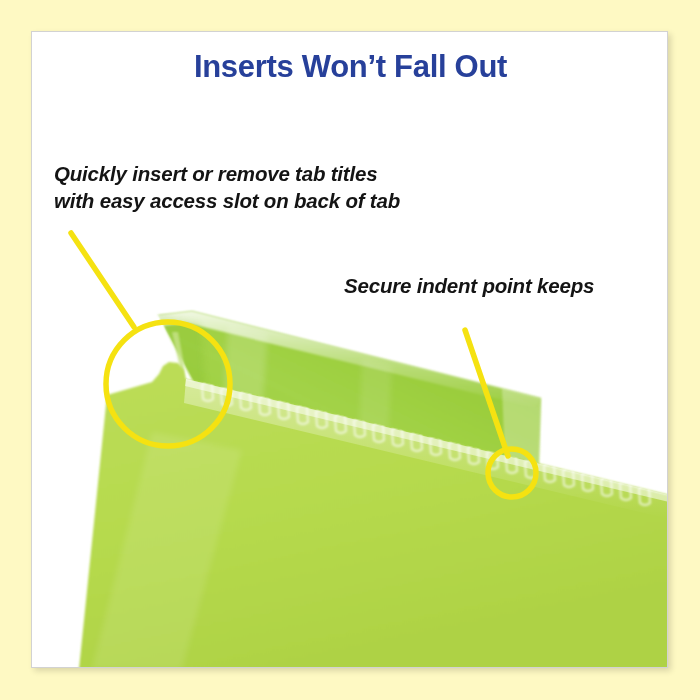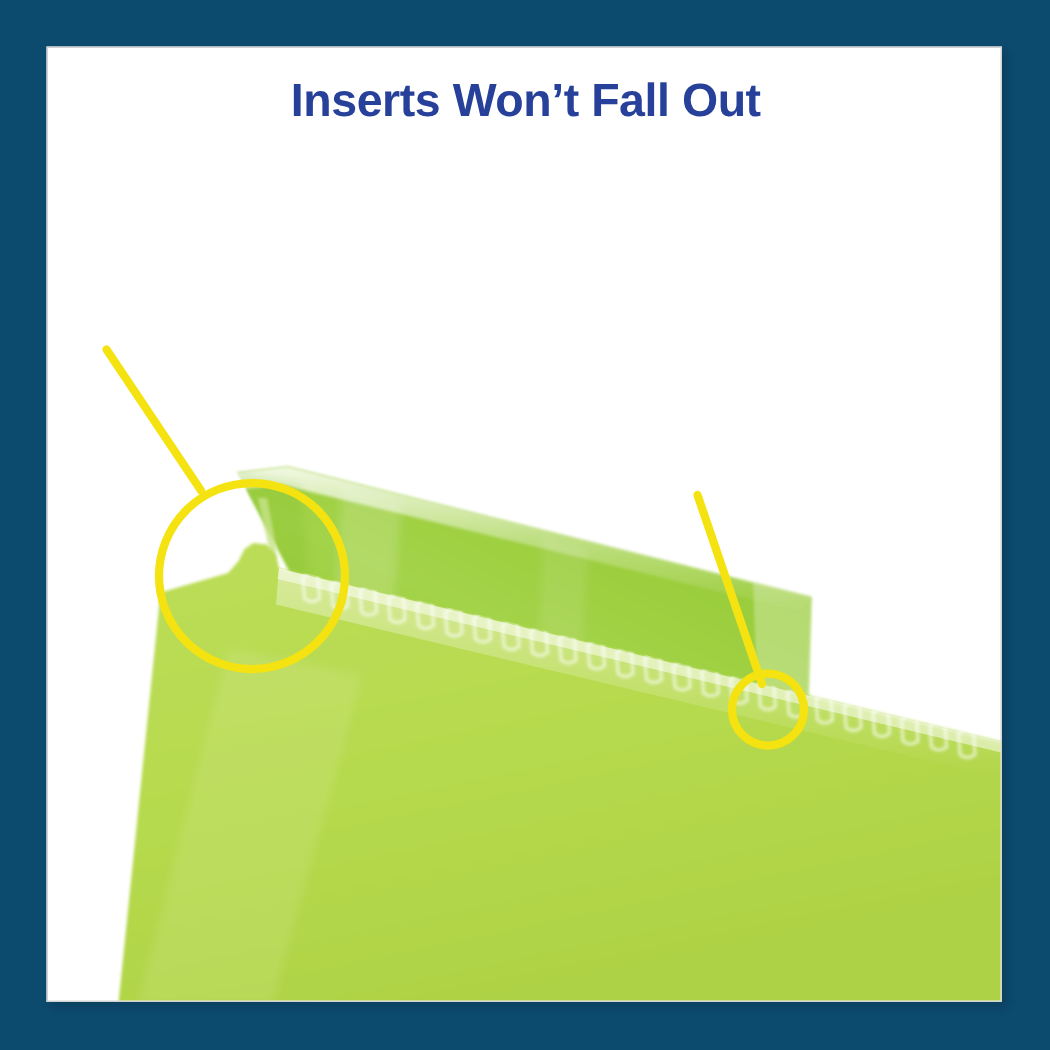--- a/index.html
+++ b/index.html
@@ -13,21 +13,21 @@
     overflow: hidden;
     font-family: "Liberation Sans", sans-serif;
   }
 
   #product-card {
     position: absolute;
     left: 0;
     top: 0;
     width: 700px;
     height: 700px;
-    background: #0c4a6e;
+    background: #fef9c3;
   }
 
   
   #card-frame {
     position: absolute;
     left: 31px;
     top: 31px;
     width: 637px;
     height: 637px;
     background: #ffffff;
@@ -193,18 +193,23 @@
           <circle cx="136" cy="352" r="62" stroke-width="5.5"></circle>
 
           <path d="M433,298 L476,424" stroke-width="5.5"></path>
           <circle cx="480" cy="441" r="24" stroke-width="5.5"></circle>
         </g>
       </svg>
     </div>
 
     <div id="headline">Inserts Won’t Fall Out</div>
 
+    <div id="caption-left" class="caption">
+      <div>Quickly insert or remove tab titles</div>
+      <div>with easy access slot on back of tab</div>
+    </div>
 
     <div id="caption-right" class="caption">
+      <div>Secure indent point keeps</div>
     </div>
 
   </div>
 </div>
 
 </body></html>

